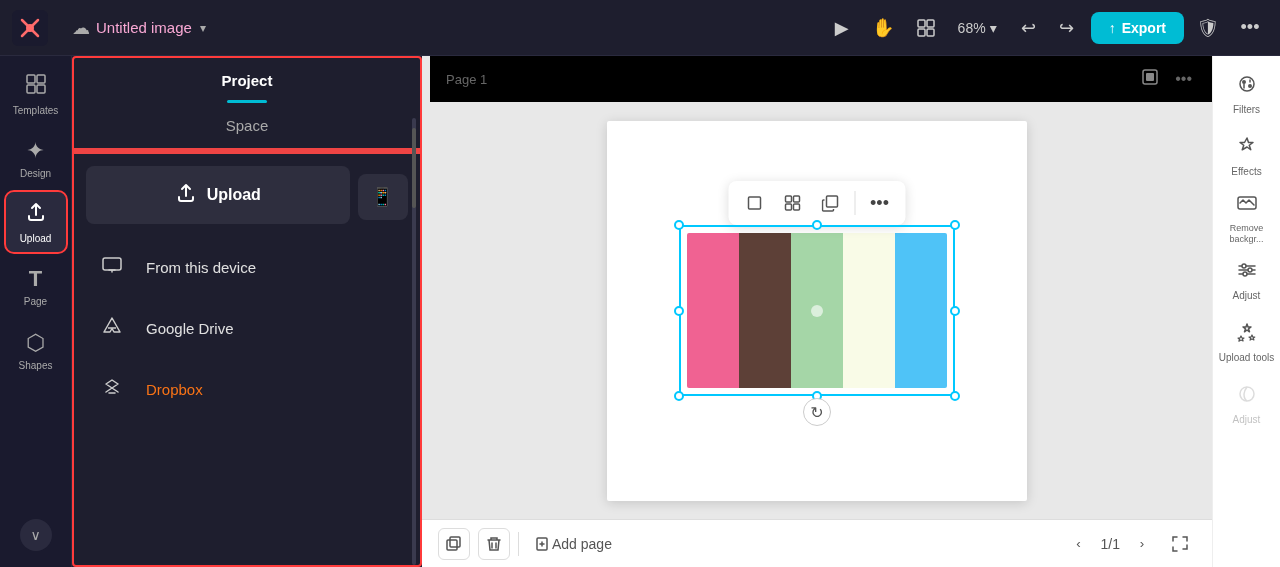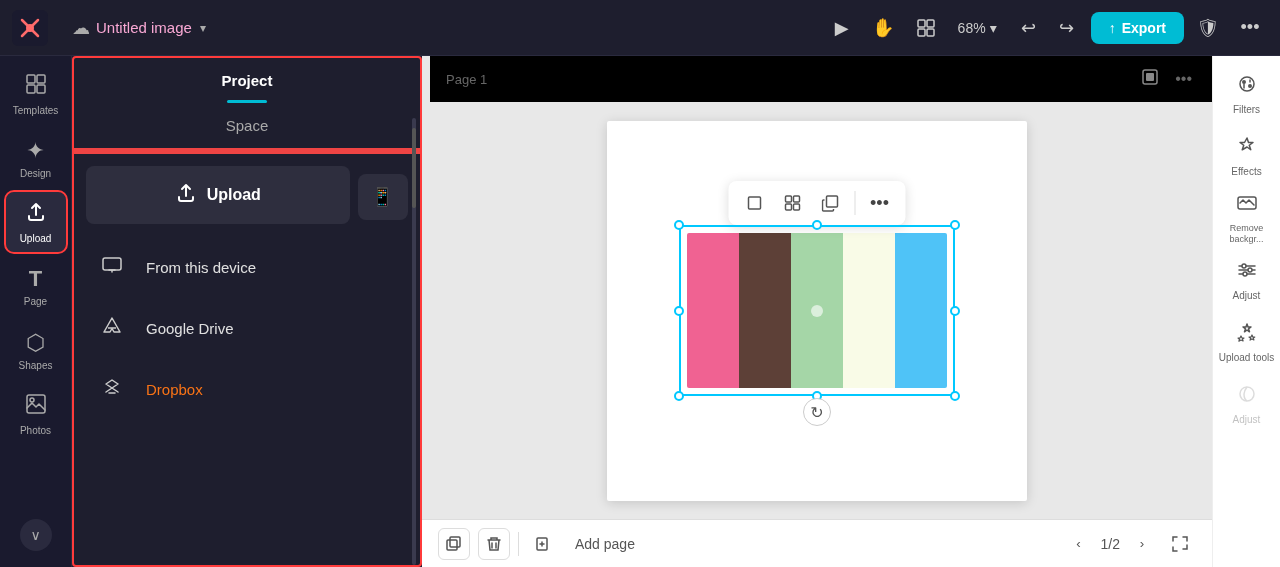--- a/index.html
+++ b/index.html
@@ -428,21 +428,21 @@
       color: #555;
       display: flex; align-items: center; justify-content: center;
       cursor: pointer;
       font-size: 16px;
     }
     .bottom-divider {
       width: 1px; height: 24px;
       background: #ddd;
     }
     .add-page-btn {
-      display: flex; align-items: center; gap: 24px;
+      display: flex; align-items: center; gap: 1px;
       color: #555;
       font-size: 14px;
       cursor: pointer;
       padding: 4px 8px;
       border-radius: 6px;
     }
     .bottom-spacer { flex: 1; }
     .page-nav {
       display: flex; align-items: center; gap: 8px;
       color: #555;
@@ -580,30 +580,20 @@
       <span class="label" style="color:#fff;">Upload</span>
 
     </div>
     <div class="sidebar-item">
       <div class="icon-area" style="color:#aaa;font-size:22px;font-weight:bold;">T</div>
       <span class="label">Page</span>
     </div>
     <div class="sidebar-item">
       <div class="icon-area" style="color:#aaa;font-size:22px;">⬡</div>
       <span class="label">Shapes</span>
-    </div>
-    <div class="sidebar-item">
-      <div class="icon-area">
-        <svg width="22" height="22" viewBox="0 0 22 22" fill="none">
-          <rect x="2" y="2" width="18" height="18" rx="2" stroke="#aaa" stroke-width="1.5"></rect>
-          <path d="M2 15l5-5 4 4 3-3 6 6" stroke="#aaa" stroke-width="1.5" stroke-linecap="round" stroke-linejoin="round"></path>
-          <circle cx="7" cy="7" r="2" stroke="#aaa" stroke-width="1.5"></circle>
-        </svg>
-      </div>
-      <span class="label">Photos</span>
     </div>
     <div class="sidebar-expand">∨</div>
   </div>
 
   <div class="upload-panel">
 
     <div class="upload-panel-tabs">
       <div class="upload-tab active">
         <span>Project</span>
       </div>
@@ -747,21 +737,21 @@
       <div class="add-page-btn">
         <svg width="16" height="16" viewBox="0 0 16 16" fill="none">
           <rect x="2" y="2" width="10" height="12" rx="1" stroke="#555" stroke-width="1.5"></rect>
           <path d="M7 6v4M5 8h4" stroke="#555" stroke-width="1.5" stroke-linecap="round"></path>
         </svg>
         <span>Add page</span>
       </div>
       <div class="bottom-spacer"></div>
       <div class="page-nav">
         <button class="page-nav-btn">‹</button>
-        <span>1/2</span>
+        <span>1/1</span>
         <button class="page-nav-btn">›</button>
       </div>
       <button class="fullscreen-btn">
         <svg width="18" height="18" viewBox="0 0 18 18" fill="none">
           <path d="M2 6V2h4M12 2h4v4M2 12v4h4M12 14h4v-4" stroke="#555" stroke-width="1.5" stroke-linecap="round"></path>
         </svg>
       </button>
     </div>
   </div>
 

